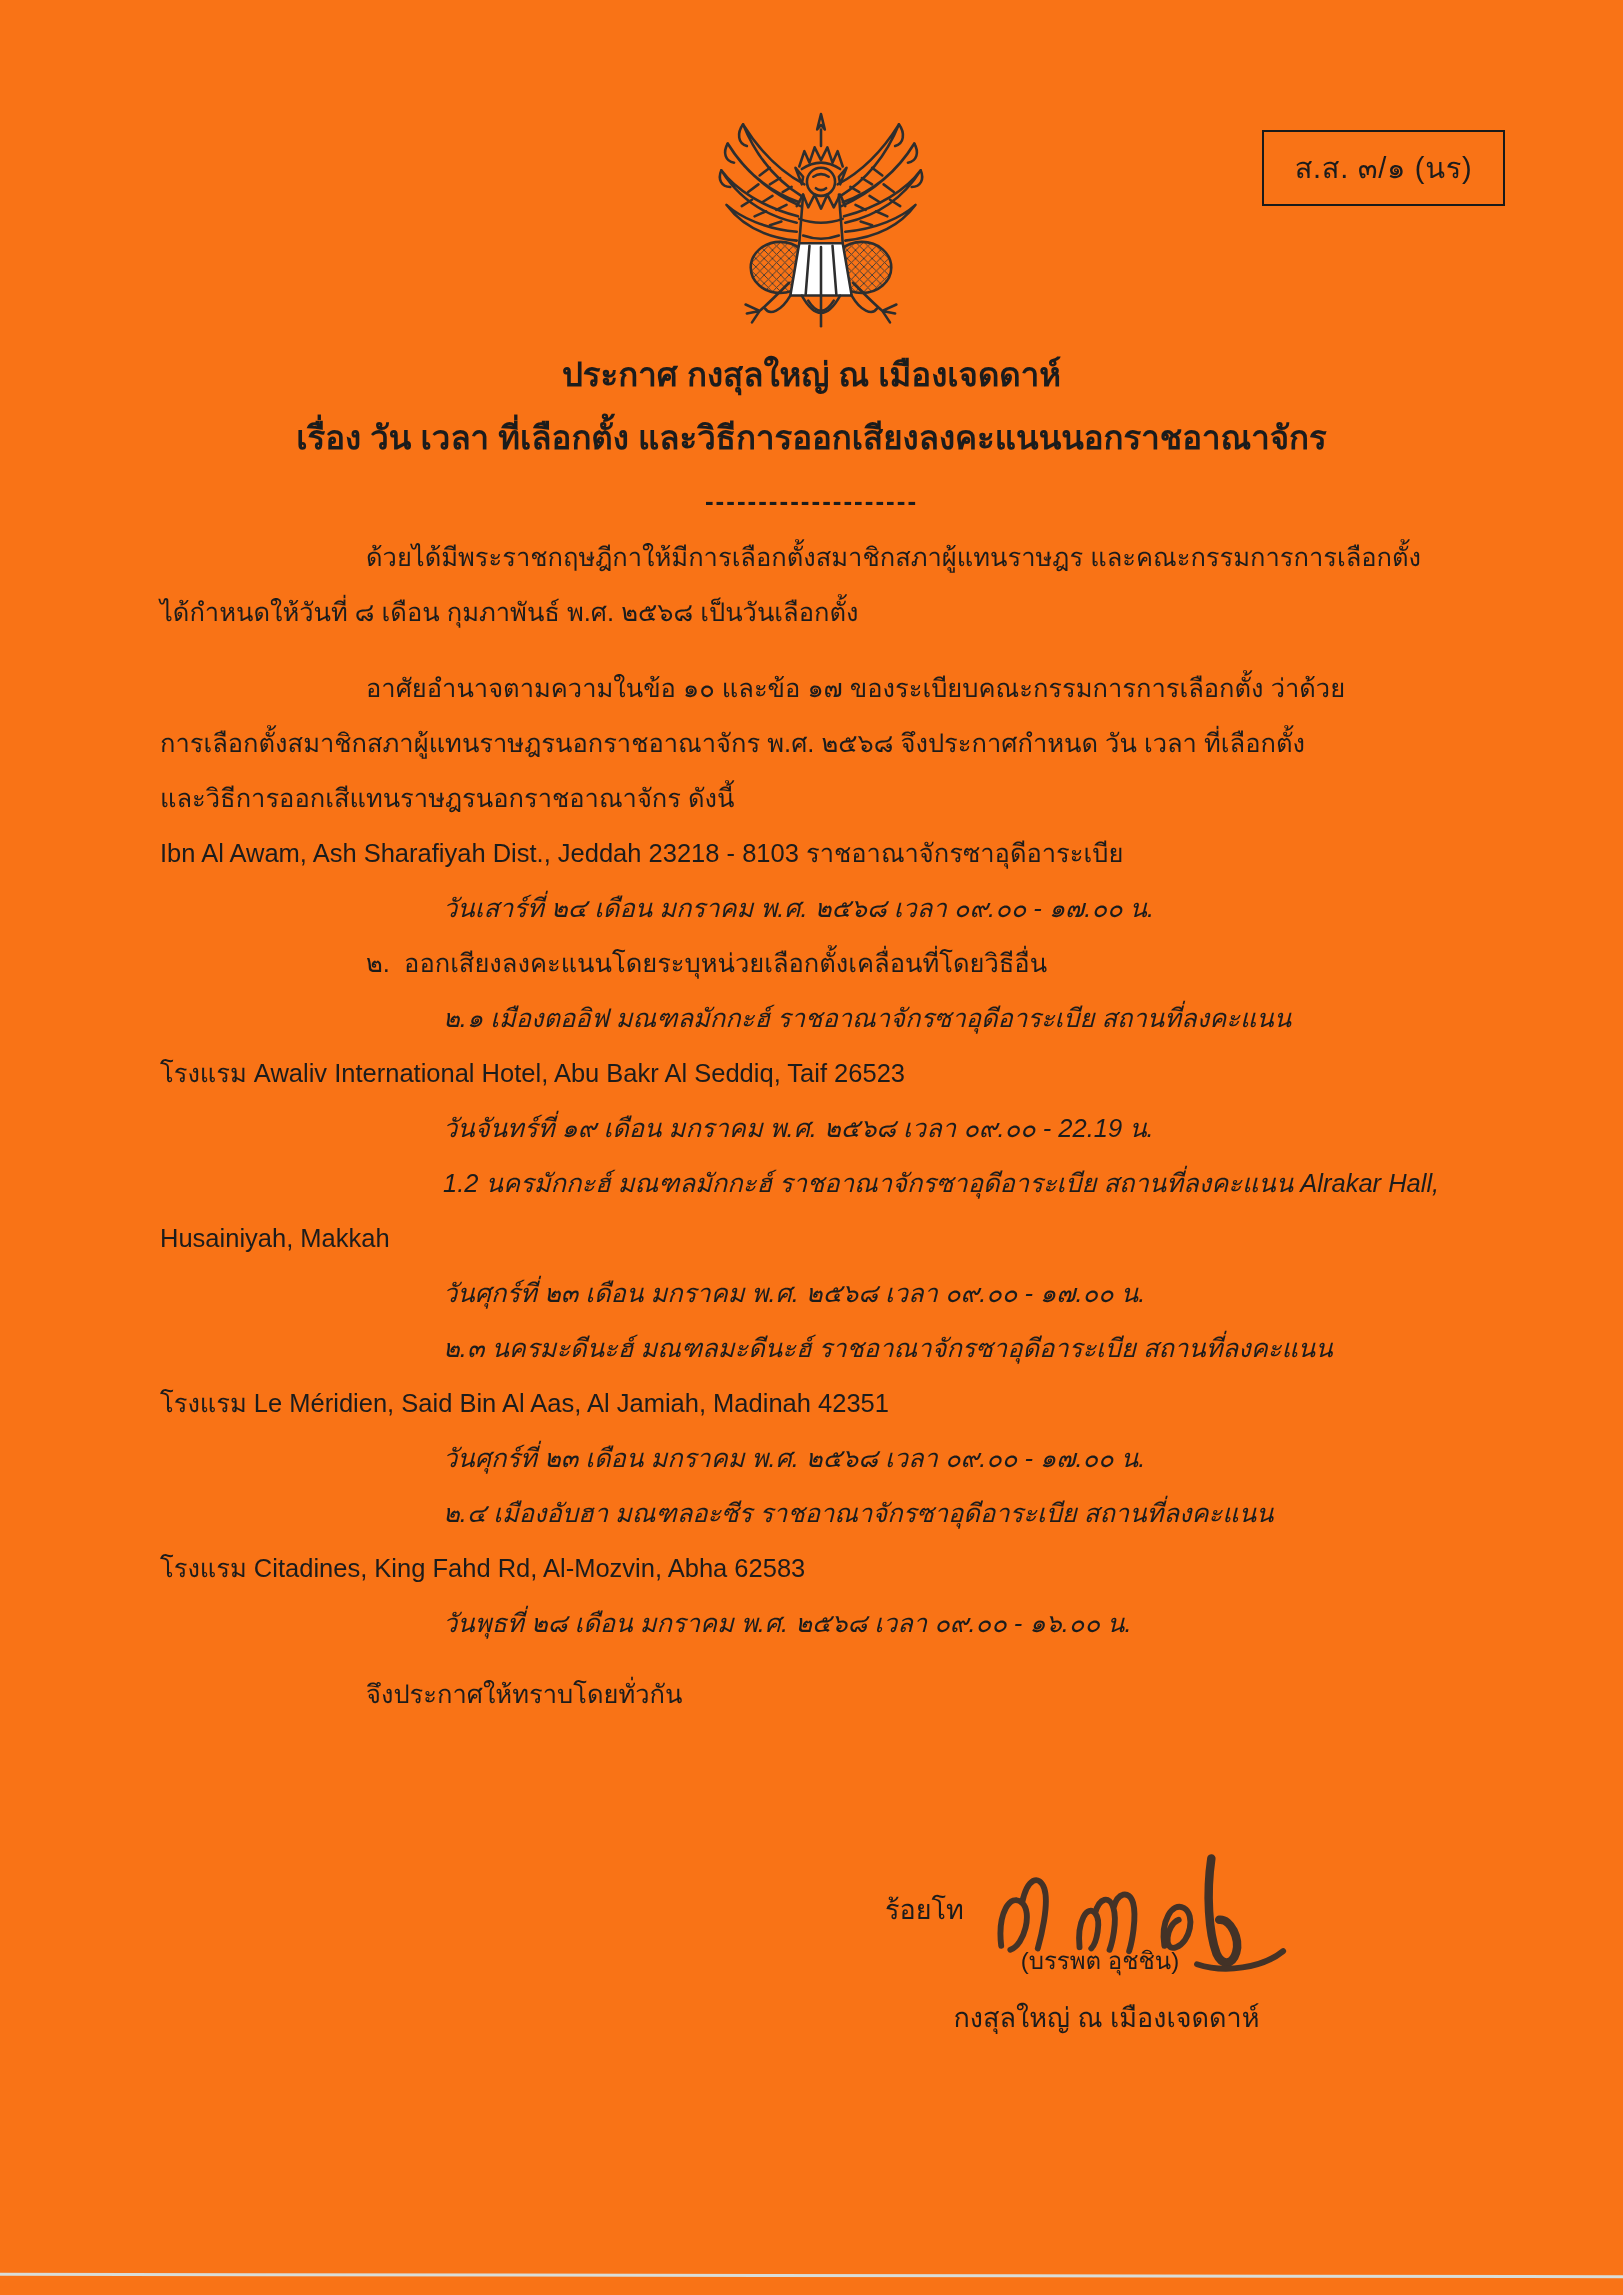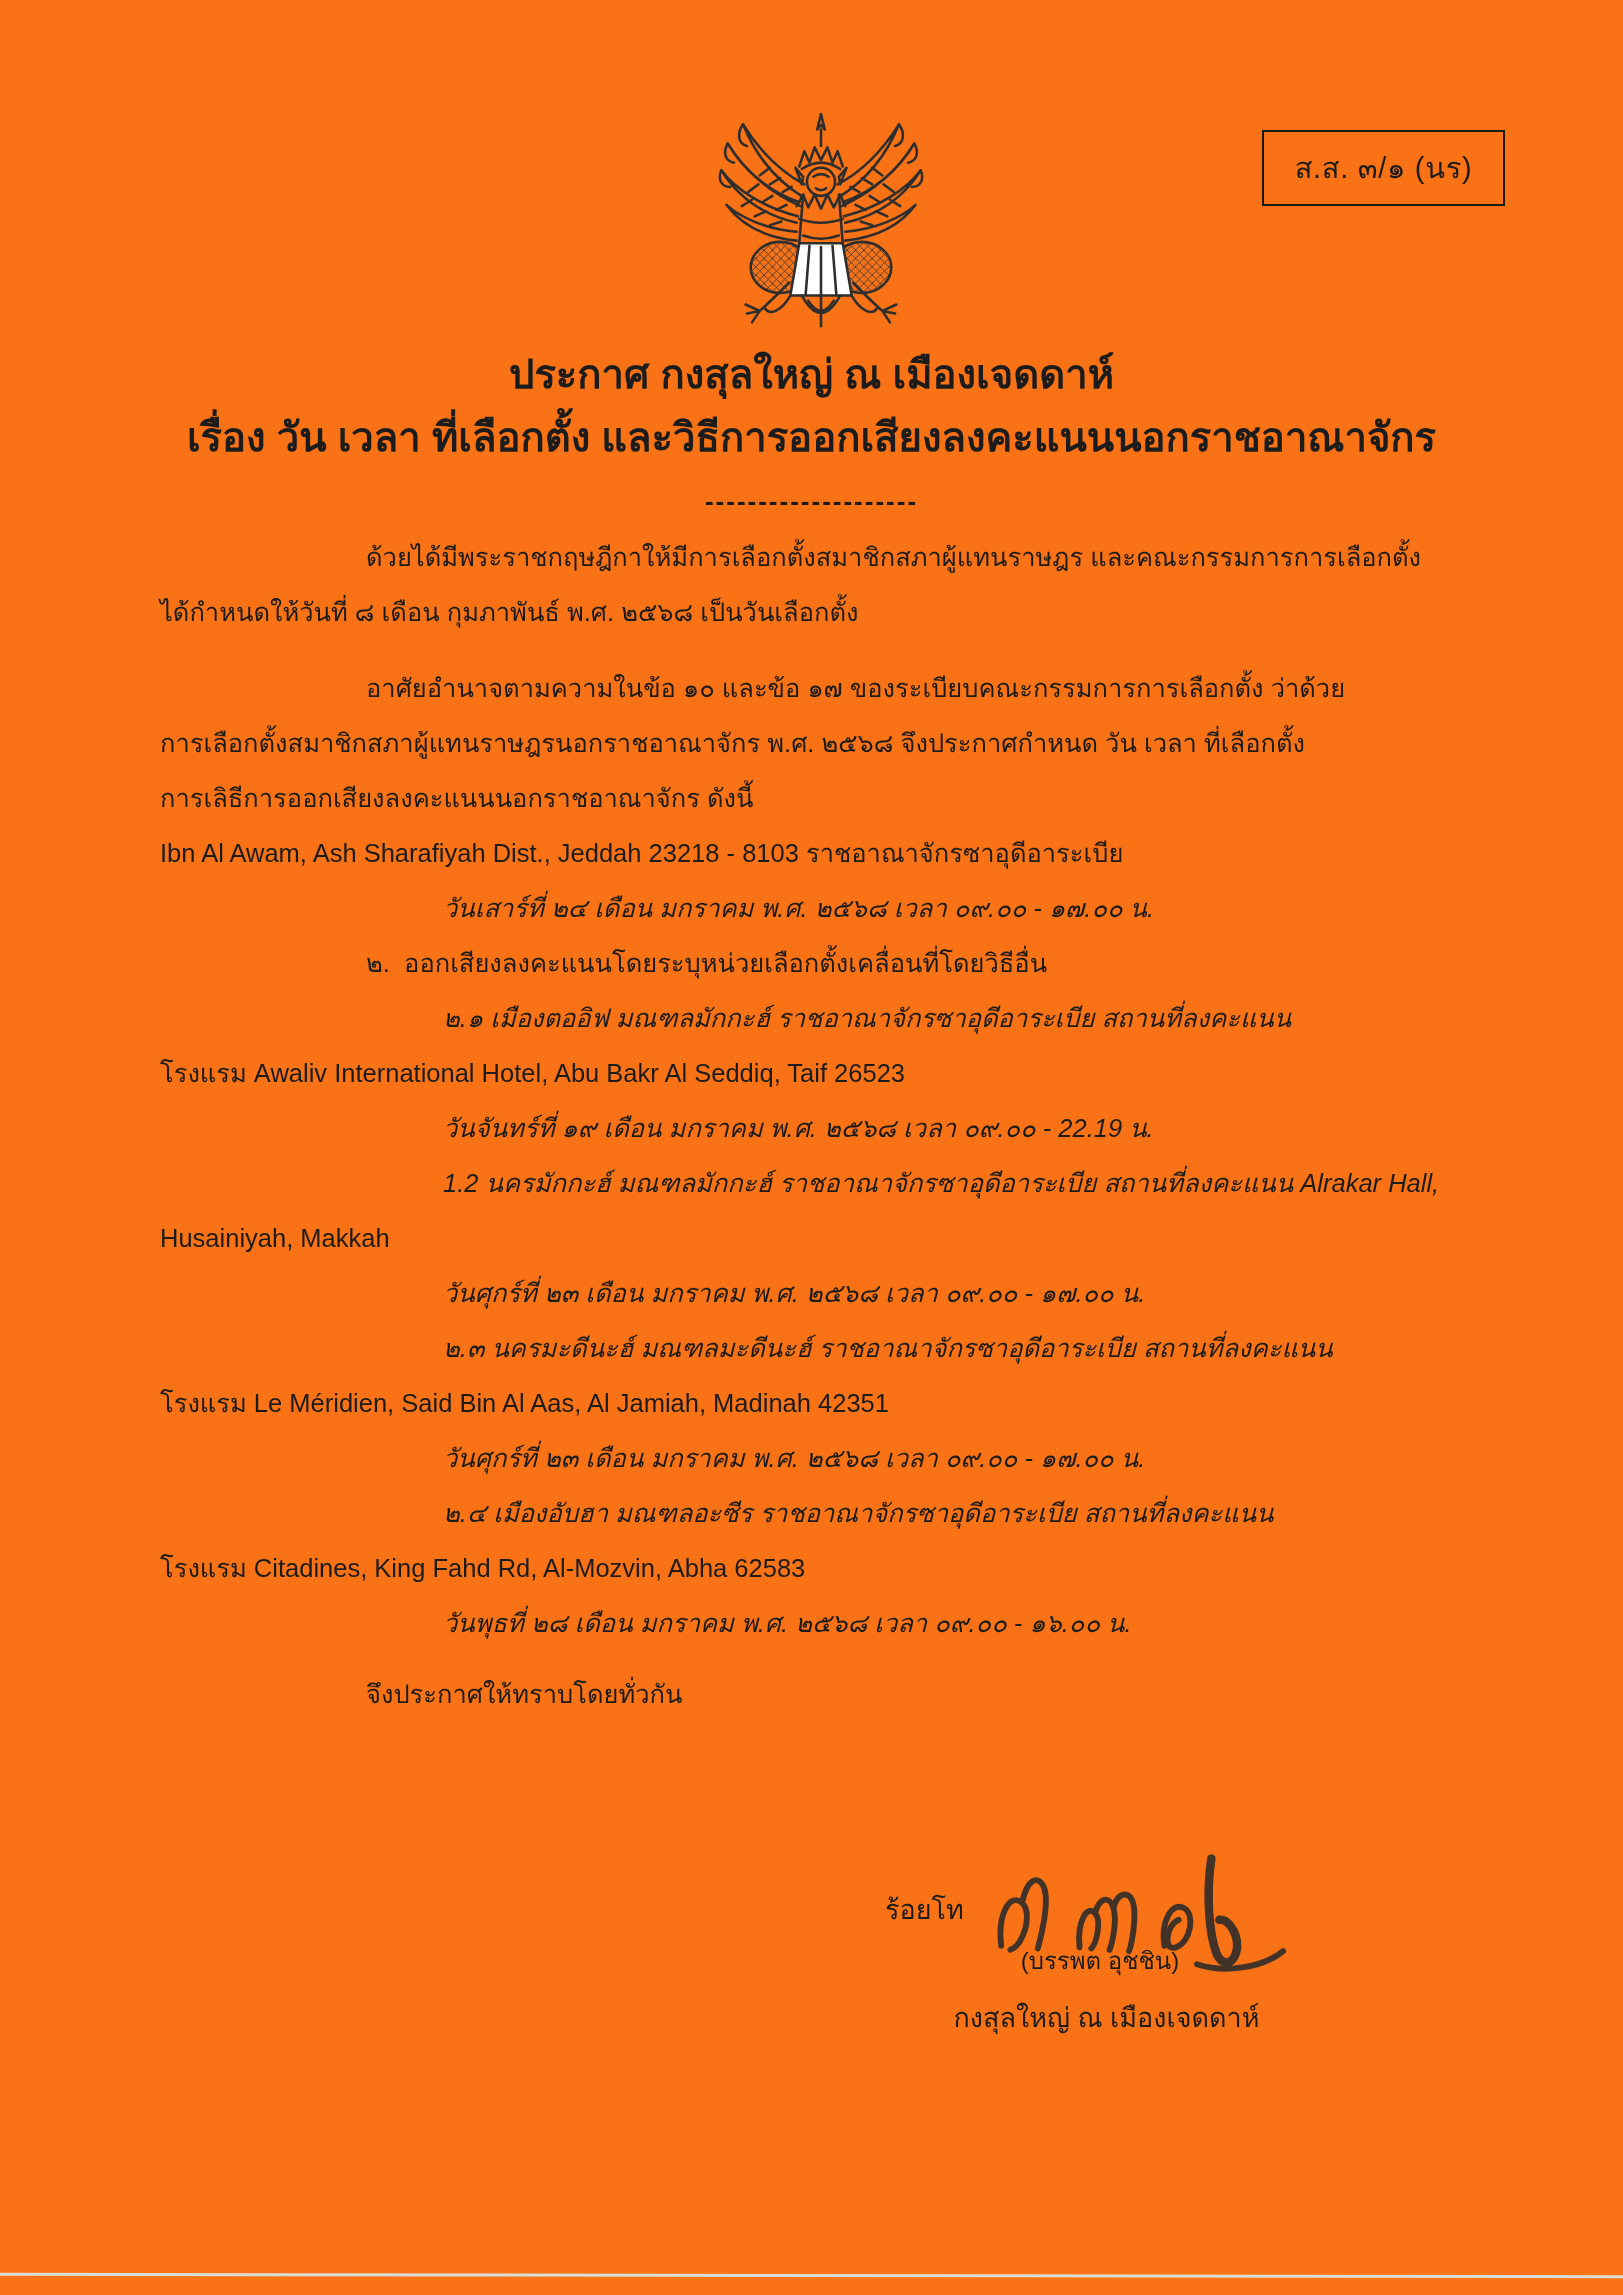--- a/index.html
+++ b/index.html
@@ -12,21 +12,21 @@
   .form-code-box {
     position:absolute; left:1262px; top:130px; width:243px; height:76px;
     border:2.6px solid #1a1a1a; box-sizing:border-box;
     display:flex; align-items:center; justify-content:center;
     font-size:29px; letter-spacing:0.7px;
   }
   
   .emblem { position:absolute; left:706px; top:109px; width:230px; height:230px; }
   
   .title-block { position:absolute; left:0; top:343px; width:1623px; text-align:center; }
-  .title-line { font-size:40px; font-weight:bold; line-height:63px; white-space:pre; }
+  .title-line { font-size:33px; font-weight:bold; line-height:63px; white-space:pre; }
   .separator  { font-size:26px; font-weight:bold; letter-spacing:2px; line-height:46px; margin-top:9.2px; }
   
   .body-block {
     position:absolute; left:160px; top:530px; width:1348px;
     font-size:25.5px; line-height:55px;
   }
   .line { white-space:pre; }
   .l-p { padding-left:206px; }   
   .l-s { padding-left:283px;font-style:italic; }   
   .l-f { padding-left:0; }       
@@ -113,21 +113,21 @@
     <div class="title-line">ประกาศ กงสุลใหญ่ ณ เมืองเจดดาห์</div>
     <div class="title-line">เรื่อง วัน เวลา ที่เลือกตั้ง และวิธีการออกเสียงลงคะแนนนอกราชอาณาจักร</div>
     <div class="separator">--------------------</div>
   </div>
 
   <div class="body-block">
     <div class="line l-p">ด้วยได้มีพระราชกฤษฎีกาให้มีการเลือกตั้งสมาชิกสภาผู้แทนราษฎร และคณะกรรมการการเลือกตั้ง</div>
     <div class="line l-f">ได้กำหนดให้วันที่ ๘ เดือน กุมภาพันธ์ พ.ศ. ๒๕๖๘ เป็นวันเลือกตั้ง</div>
     <div class="line l-p gap">อาศัยอำนาจตามความในข้อ ๑๐ และข้อ ๑๗ ของระเบียบคณะกรรมการการเลือกตั้ง ว่าด้วย</div>
     <div class="line l-f">การเลือกตั้งสมาชิกสภาผู้แทนราษฎรนอกราชอาณาจักร พ.ศ. ๒๕๖๘ จึงประกาศกำหนด วัน เวลา ที่เลือกตั้ง</div>
-    <div class="line l-f">การเลิธีการออกเสียงลงคะแนนนอกราชอาณาจักร ดังนี้</div>
+    <div class="line l-f">และวิธีการออกเสีแทนราษฎรนอกราชอาณาจักร ดังนี้</div>
     <div class="line l-f">Ibn Al Awam, Ash Sharafiyah Dist., Jeddah 23218 - 8103 ราชอาณาจักรซาอุดีอาระเบีย</div>
     <div class="line l-s">วันเสาร์ที่ ๒๔ เดือน มกราคม พ.ศ. ๒๕๖๘ เวลา ๐๙.๐๐ - ๑๗.๐๐ น.</div>
     <div class="line l-p">๒.  ออกเสียงลงคะแนนโดยระบุหน่วยเลือกตั้งเคลื่อนที่โดยวิธีอื่น</div>
     <div class="line l-s">๒.๑ เมืองตออิฟ มณฑลมักกะฮ์ ราชอาณาจักรซาอุดีอาระเบีย สถานที่ลงคะแนน</div>
     <div class="line l-f">โรงแรม Awaliv International Hotel, Abu Bakr Al Seddiq, Taif 26523</div>
     <div class="line l-s">วันจันทร์ที่ ๑๙ เดือน มกราคม พ.ศ. ๒๕๖๘ เวลา ๐๙.๐๐ - 22.19 น.</div>
     <div class="line l-s">1.2 นครมักกะฮ์ มณฑลมักกะฮ์ ราชอาณาจักรซาอุดีอาระเบีย สถานที่ลงคะแนน Alrakar Hall,</div>
     <div class="line l-f">Husainiyah, Makkah</div>
     <div class="line l-s">วันศุกร์ที่ ๒๓ เดือน มกราคม พ.ศ. ๒๕๖๘ เวลา ๐๙.๐๐ - ๑๗.๐๐ น.</div>
     <div class="line l-s">๒.๓ นครมะดีนะฮ์ มณฑลมะดีนะฮ์ ราชอาณาจักรซาอุดีอาระเบีย สถานที่ลงคะแนน</div>

